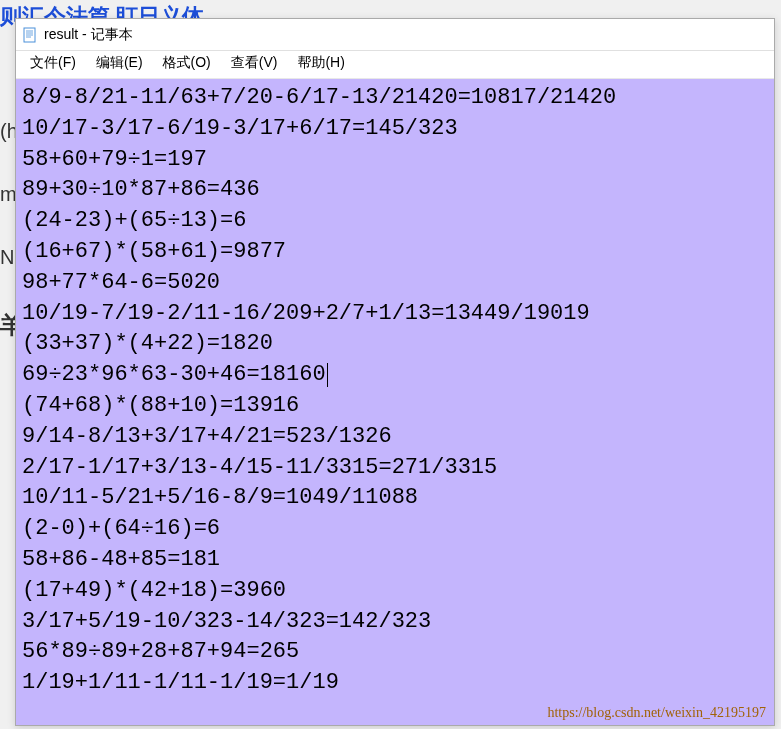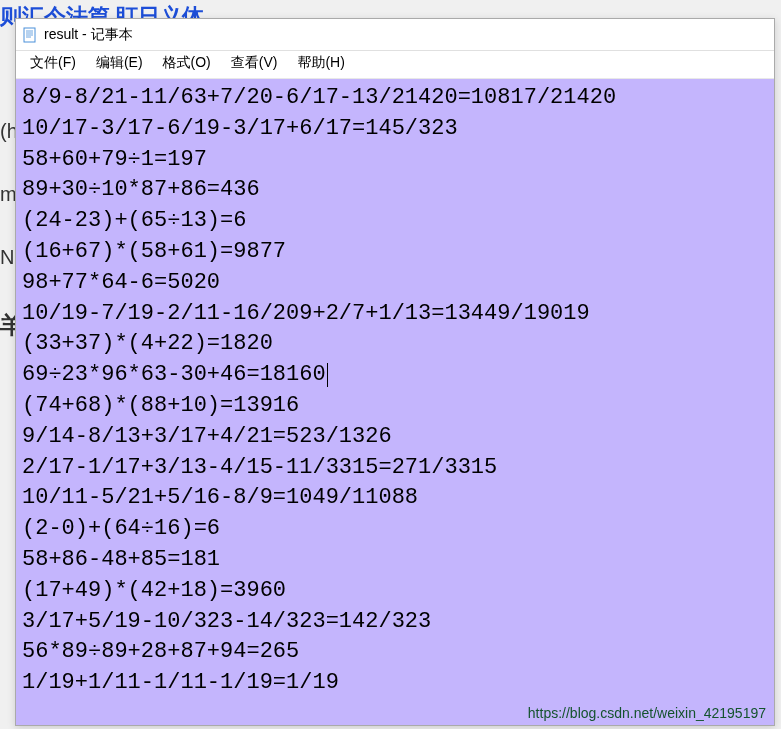--- a/index.html
+++ b/index.html
@@ -109,22 +109,22 @@
       height: 24px;
       background: #000;
       vertical-align: text-bottom;
       margin-left: 1px;
     }
     .watermark {
       position: absolute;
       bottom: 8px;
       right: 15px;
       font-size: 14px;
-      color: #14532d;
-      font-family: Liberation Sans, sans-serif;
+      color: #a16207;
+      font-family: Liberation Serif, serif;
       margin-top: 40px;
     }
   </style>
 </head>
 <body>
 
 <div class="background-text">则汇今法篇 盯日义体</div>
 
 <div class="side-chars">
   <span class="side-char">(h</span>

